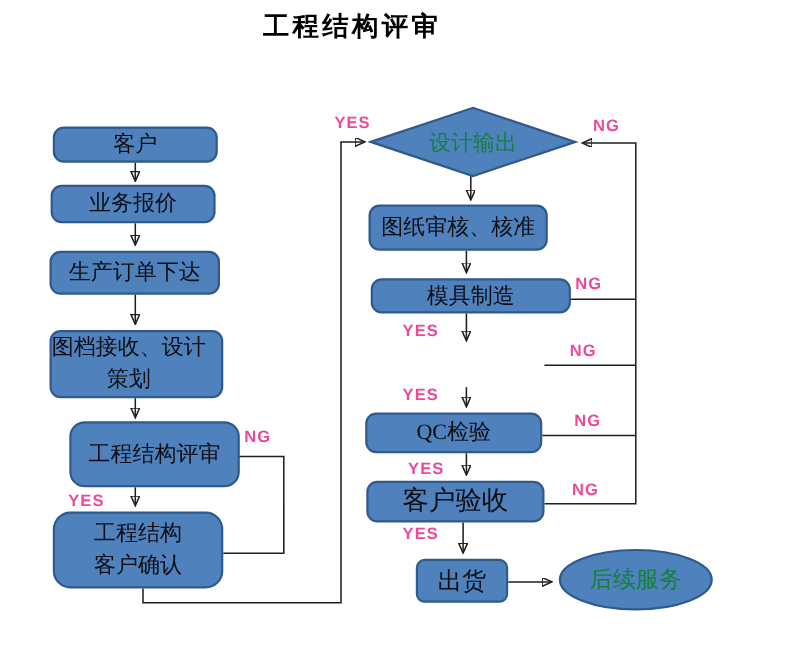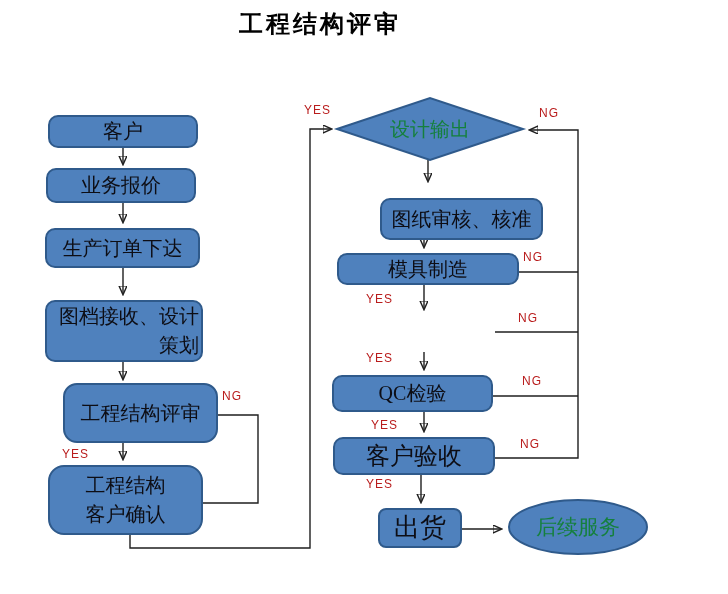--- a/index.html
+++ b/index.html
@@ -14,31 +14,31 @@
     position:absolute;left:200px;top:8px;width:240px;text-align:center;
     font-size:24px;font-weight:bold;letter-spacing:3px;color:#000;
   }
   .node{
     position:absolute;background:var(--node-fill,#4f81bd);
     border:2px solid var(--node-border,#2f5a8b);border-radius:10px;
     display:flex;align-items:center;justify-content:center;
     font-size:20px;color:#0d0d14;white-space:pre-line;text-align:center;
     line-height:1.45;box-sizing:border-box;
   }
-  .node.align-left{justify-content:flex-start;text-align:right;padding-left:12px;}
+  .node.align-left{justify-content:flex-start;text-align:center;}
   .overlay-label{
     position:absolute;display:flex;align-items:center;justify-content:center;
     font-size:20px;color:#15803d;white-space:pre-line;text-align:center;pointer-events:none;
   }
   .edge-label{
     position:absolute;font-family:"Liberation Sans","DejaVu Sans",sans-serif;
-    font-size:12px;font-weight:normal;color:#b91c1c;letter-spacing:1px;
+    font-size:15px;font-weight:bold;color:#ec4899;letter-spacing:1px;
   }
   .big{font-size:24px;}
-  .mid{font-size:26px;}
+  .mid{font-size:22px;}
   .bold{font-weight:normal;}
 </style>
 </head>
 <body>
 
 <div class="canvas">
 
   <svg class="edges" viewBox="0 0 728 594" xmlns="http://www.w3.org/2000/svg">
     <defs>
       <marker id="arr" markerWidth="10" markerHeight="9" refX="8.2" refY="4" orient="auto" markerUnits="userSpaceOnUse">
@@ -81,21 +81,21 @@
   <div class="node" style="left:45px;top:228px;width:155px;height:40px;">生产订单下达</div>
   <div class="node align-left" style="left:45px;top:300px;width:158px;height:62px;">图档接收、设计
 策划</div>
   <div class="node" style="left:45px;top:383px;width:155px;height:60px;border-radius:14px;margin-left:18px;">工程结构评审</div>
   <div class="node" style="left:48px;top:465px;width:155px;height:70px;border-radius:16px;">工程结构
 客户确认</div>
 
   <div class="overlay-label" style="left:337px;top:114px;width:186px;height:30px;">设计输出</div>
   <div class="overlay-label bold" style="left:510px;top:512px;width:136px;height:30px;font-size:21px;">后续服务</div>
 
-  <div class="node" style="left:335px;top:198px;width:163px;height:42px;margin-left:45px;">图纸审核、核准</div>
+  <div class="node" style="left:335px;top:186px;width:163px;height:42px;">图纸审核、核准</div>
   <div class="node" style="left:337px;top:253px;width:182px;height:32px;">模具制造</div>
   <div class="node" style="left:332px;top:375px;width:161px;height:37px;">QC检验</div>
   <div class="node big" style="left:333px;top:437px;width:162px;height:38px;">客户验收</div>
   <div class="node mid" style="left:378px;top:508px;width:84px;height:40px;border-radius:8px;">出货</div>
 
   <span class="edge-label" style="left:62px;top:447px;">YES</span>
   <span class="edge-label" style="left:304px;top:103px;">YES</span>
   <span class="edge-label" style="left:366px;top:292px;">YES</span>
   <span class="edge-label" style="left:366px;top:351px;">YES</span>
   <span class="edge-label" style="left:371px;top:418px;">YES</span>

